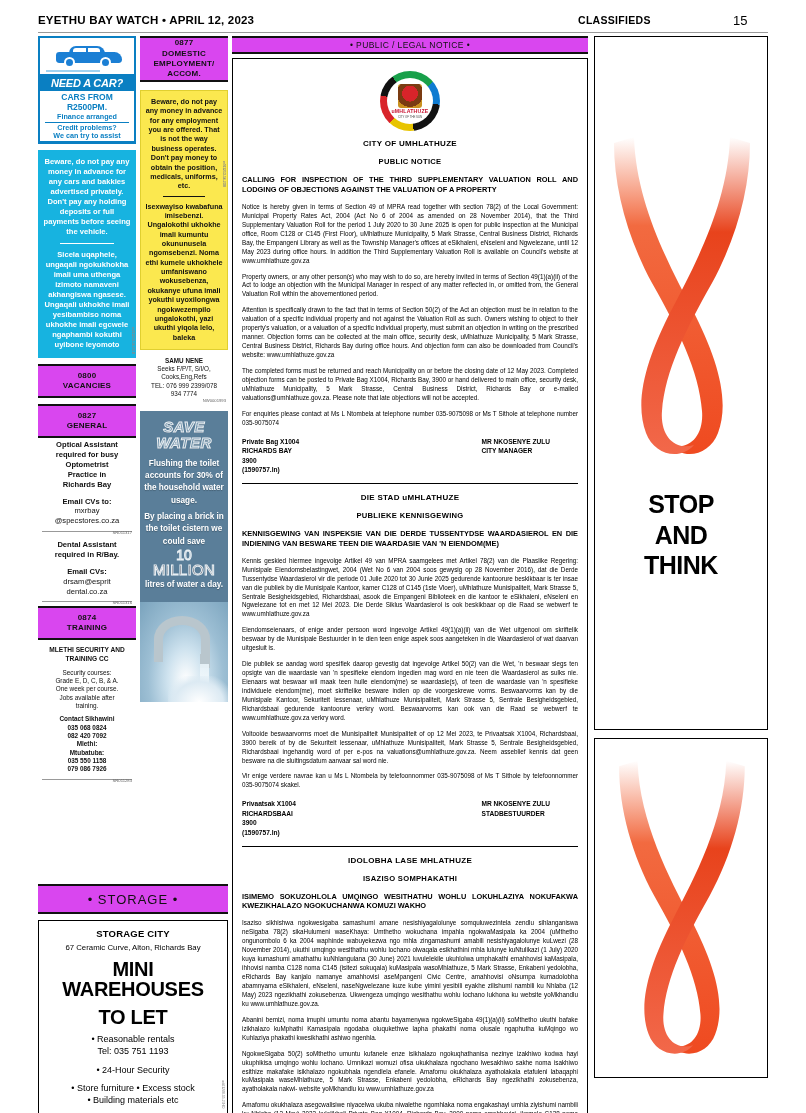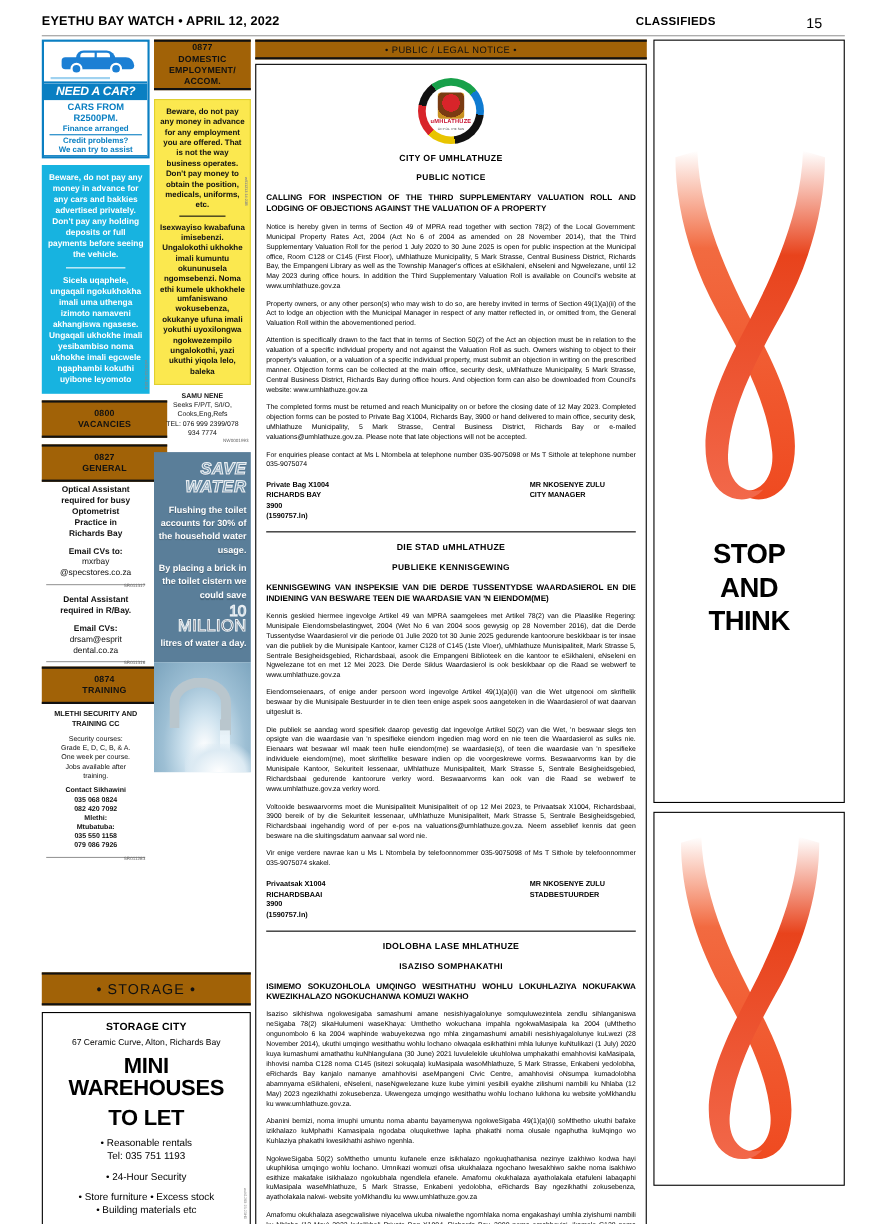--- a/index.html
+++ b/index.html
@@ -7,21 +7,21 @@
   #page{position:relative;width:806px;height:1113px;}
 
   
   .masthead{position:absolute;left:38px;top:14px;width:730px;height:20px;}
   .mh-left{position:absolute;left:0;top:0;font-size:11.5px;font-weight:bold;letter-spacing:.2px;font-family:"Liberation Sans",sans-serif;}
   .mh-mid{position:absolute;left:540px;top:0;font-size:10.5px;font-weight:bold;letter-spacing:.3px;}
   .mh-page{position:absolute;left:695px;top:-1px;font-size:13px;font-weight:normal;}
   .mh-rule{position:absolute;left:38px;top:32px;width:730px;border-top:1px solid #999;}
 
   
-  .cat-bar{background:#a16207;border-top:2px solid #111;border-bottom:2px solid #111;
+  .cat-bar{background:#d946ef;border-top:2px solid #111;border-bottom:2px solid #111;
     text-align:center;font-family:"Liberation Sans",sans-serif;font-weight:bold;
     letter-spacing:.2px;color:#111;display:flex;align-items:center;justify-content:center;}
   .tiny{font-size:4.2px;color:#666;}
 
   
   #col1{position:absolute;left:38px;top:36px;width:98px;}
 
   .carad{width:98px;height:108px;border:2px solid #0a7fc2;box-sizing:border-box;background:#fff;position:relative;overflow:hidden;}
   .car-top{height:36px;background:#fff;position:relative;border-bottom:2px solid #0a7fc2;}
   .car-shape{position:absolute;left:16px;top:8px;width:66px;height:20px;}
@@ -36,36 +36,36 @@
   .car-mid{text-align:center;color:#0a7fc2;font-weight:bold;line-height:1.12;padding:2px 2px 1px;}
   .cm1{font-size:8.5px;}
   .cm2{font-size:7.2px;border-bottom:1px solid #0a7fc2;padding-bottom:1px;margin:1px 3px 1px;}
   .cm3{font-size:7.2px;}
   .callbar{background:#0a7fc2;color:#fff;text-align:center;font-size:9px;font-weight:bold;font-style:italic;padding:1px 0 2px;}
 
   .cyanbox{width:98px;background:#17b3e0;color:#fff;box-sizing:border-box;
     text-align:center;font-weight:bold;font-size:7.6px;line-height:1.32;padding:7px 5px 8px;position:relative;}
   .cyanbox hr{border:0;border-top:1px solid #fff;width:62%;margin:6px auto 6px;}
 
-  .gcat{width:114px;height:30px;margin-top:6px;}
+  .gcat{width:98px;height:30px;margin-top:6px;}
   .gcat .lbl{font-size:8px;line-height:1.25;}
 
   .txtad{width:98px;text-align:center;font-size:7.6px;line-height:1.3;color:#111;padding-top:6px;}
   .txtad .hd{font-weight:bold;}
   .sep{border:0;border-top:1px solid #999;margin:5px 4px 2px;}
 
   
   #col2{position:absolute;left:140px;top:36px;width:88px;}
   .g2cat{width:88px;height:42px;}
   .g2cat .lbl{font-size:8px;line-height:1.3;}
   .yellowbox{width:88px;background:#fbe84f;color:#111;box-sizing:border-box;border:1px solid #e0cf30;
     text-align:center;font-weight:bold;font-size:7.2px;line-height:1.3;padding:6px 4px 7px;position:relative;}
   .yellowbox hr{border:0;border-top:1px solid #111;width:55%;margin:5px auto 5px;}
 
-  .savewater{width:88px;background:#5a7e99;box-sizing:border-box;padding:8px 4px 10px;text-align:right;position:relative;}
+  .savewater{width:88px;background:#5a7e99;box-sizing:border-box;padding:8px 4px 10px;text-align:center;position:relative;}
   .sw-t{font-family:"Liberation Sans",sans-serif;font-weight:bold;font-style:italic;font-size:15px;line-height:1.02;
     color:#6e90a8;-webkit-text-stroke:1px #e9eef2;text-shadow:0 1px 0 #46627a;letter-spacing:.5px;}
   .sw-body{color:#fff;font-weight:bold;font-size:8.2px;line-height:1.5;margin-top:8px;text-shadow:0 1px 1px rgba(0,0,0,.25);}
   .sw-big{font-size:14px;line-height:1.0;color:#7d9cb2;-webkit-text-stroke:1px #eaf0f4;}
   .sw-mill{font-size:15px;line-height:1.02;color:#0f172a;-webkit-text-stroke:1px #eaf0f4;letter-spacing:.3px;}
   .tapimg{width:88px;height:100px;background:
      radial-gradient(ellipse at 52% 78%, #ffffff 0%, #cfe3ef 28%, #9dbfd4 58%, #7aa3bd 100%);
      position:relative;overflow:hidden;}
   .tap-arc{position:absolute;left:14px;top:14px;width:56px;height:46px;border:9px solid #b9c6cd;
      border-radius:50% 50% 0 0;border-bottom:none;box-sizing:border-box;}
@@ -119,21 +119,21 @@
      font-size:25px;font-weight:bold;line-height:1.22;letter-spacing:-.5px;}
 
   .vcode{position:absolute;writing-mode:vertical-rl;font-size:3.4px;color:#888;}
 </style>
 </head>
 <body>
 
 <div id="page">
 
   <div class="masthead">
-    <div class="mh-left">EYETHU BAY WATCH • APRIL 12, 2022</div>
+    <div class="mh-left">EYETHU BAY WATCH • APRIL 12, 2023</div>
     <div class="mh-mid">CLASSIFIEDS</div>
     <div class="mh-page">15</div>
   </div>
   <div class="mh-rule"></div>
 
   <div id="col1">
 
     <div class="carad">
       <div class="car-top">
         <div class="car-shape">

